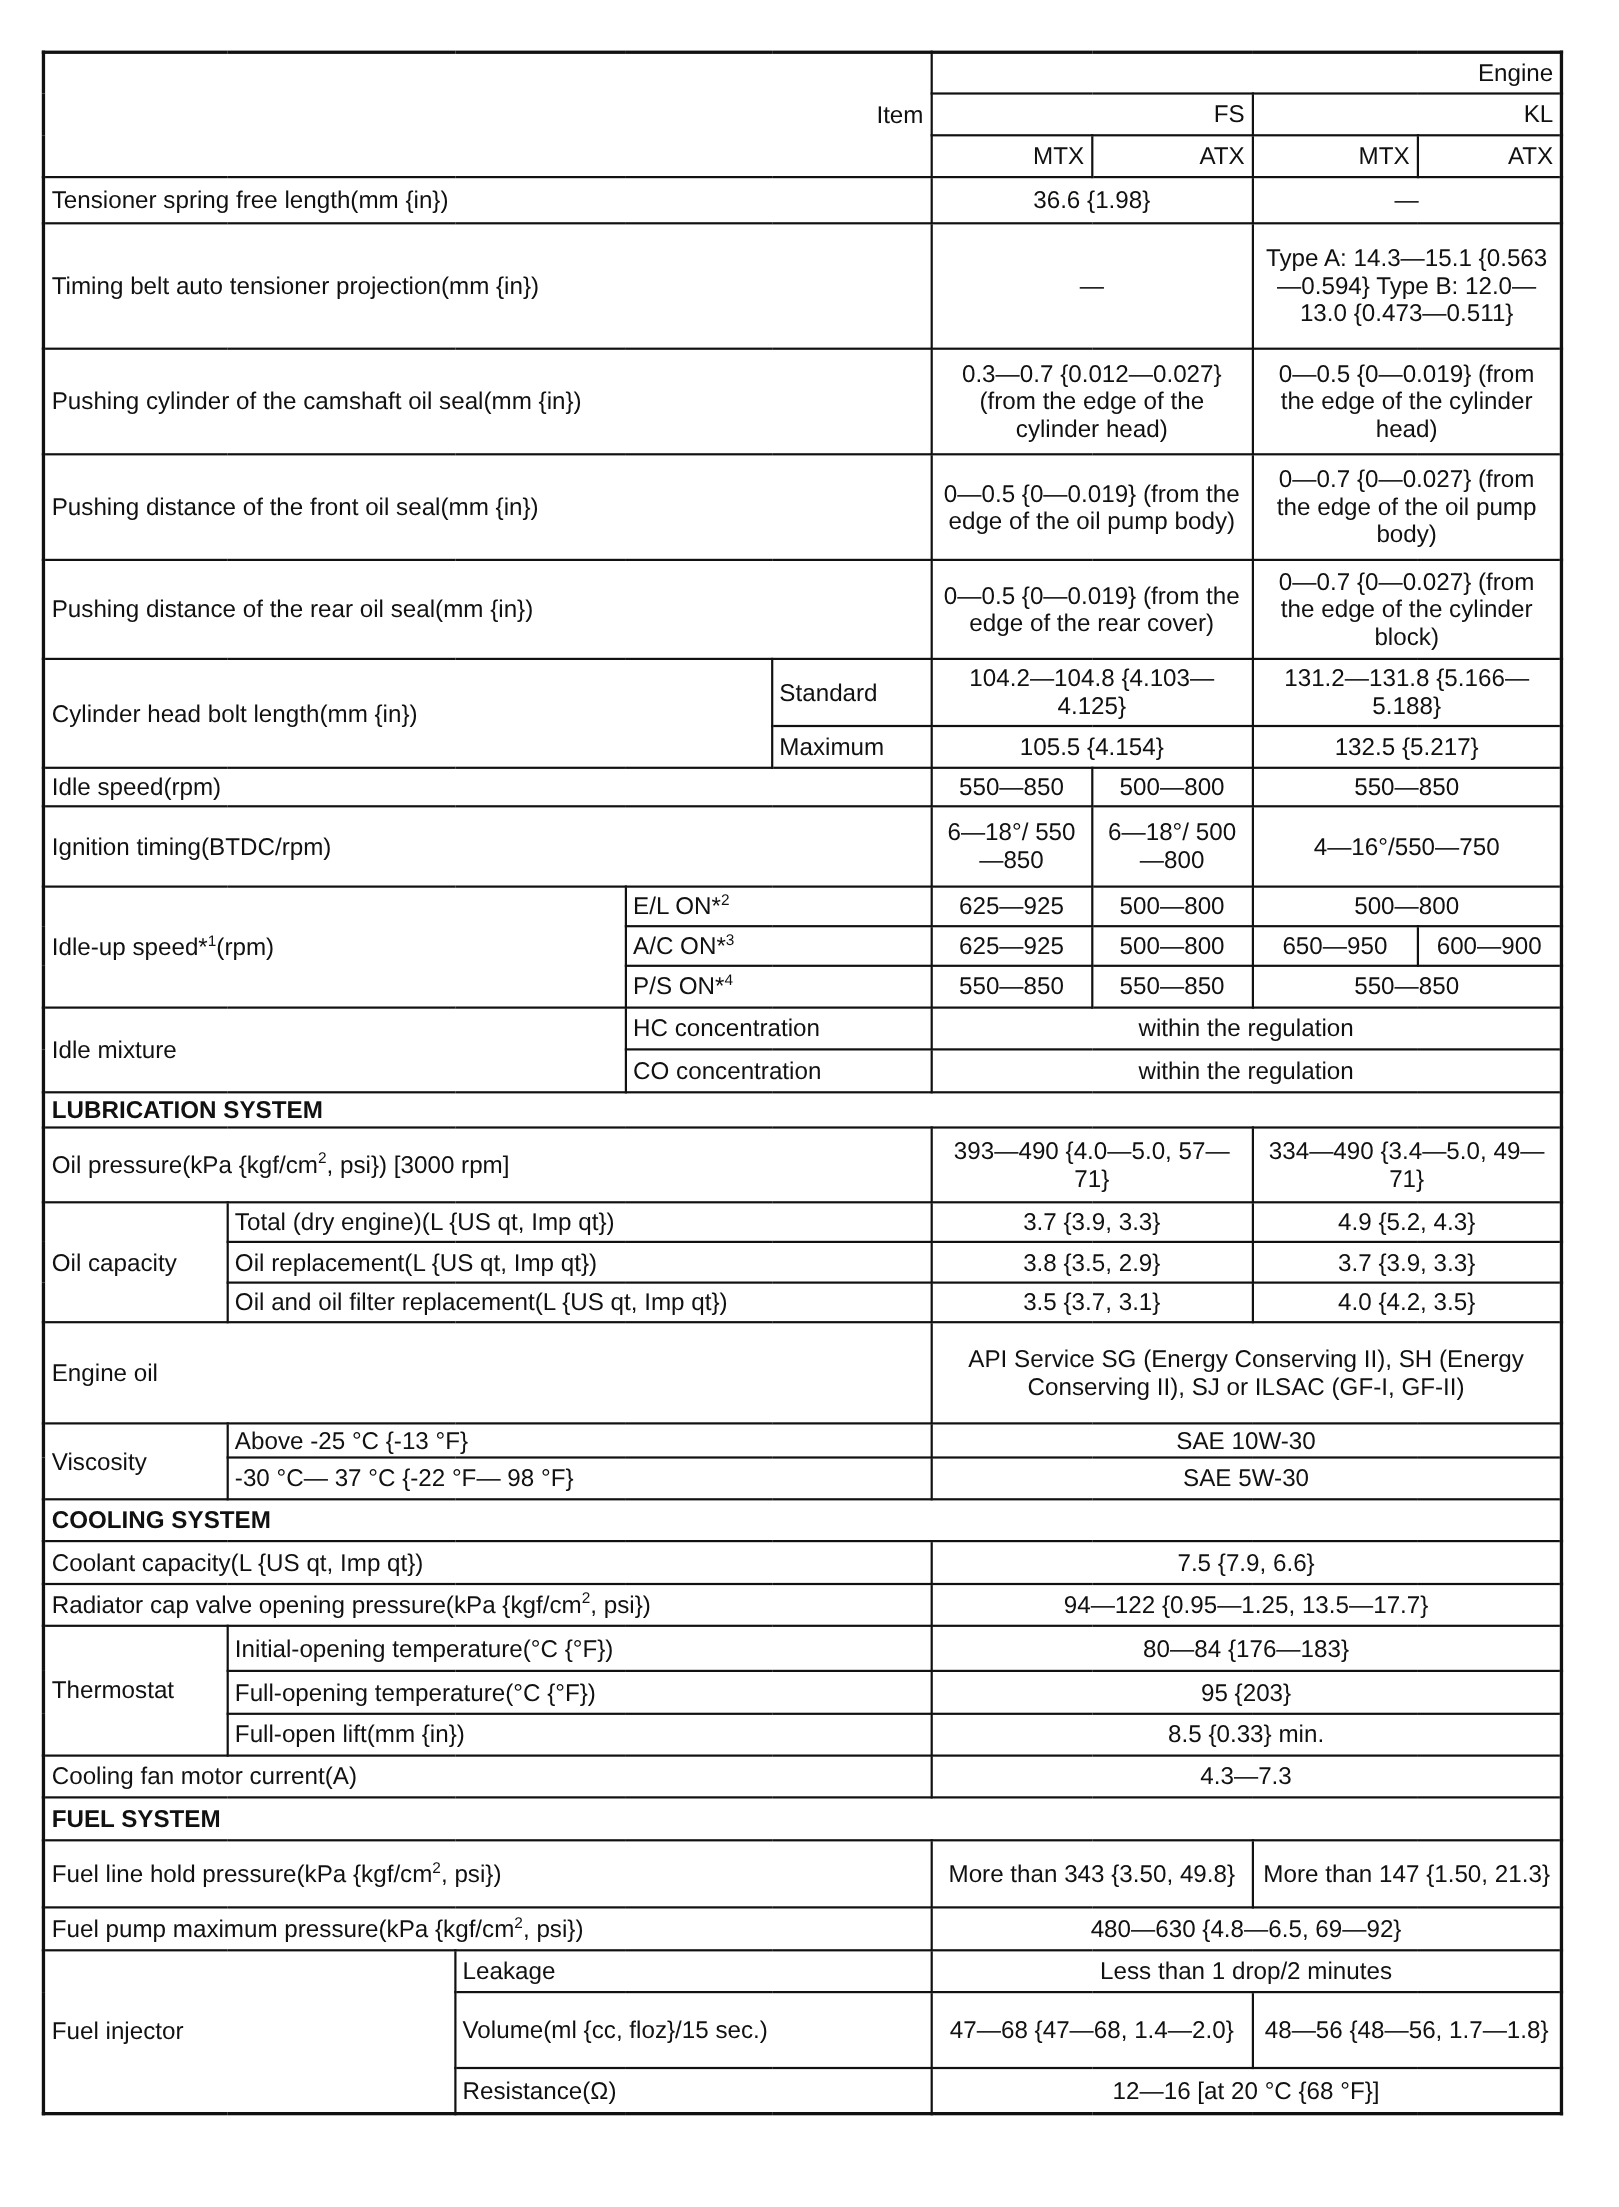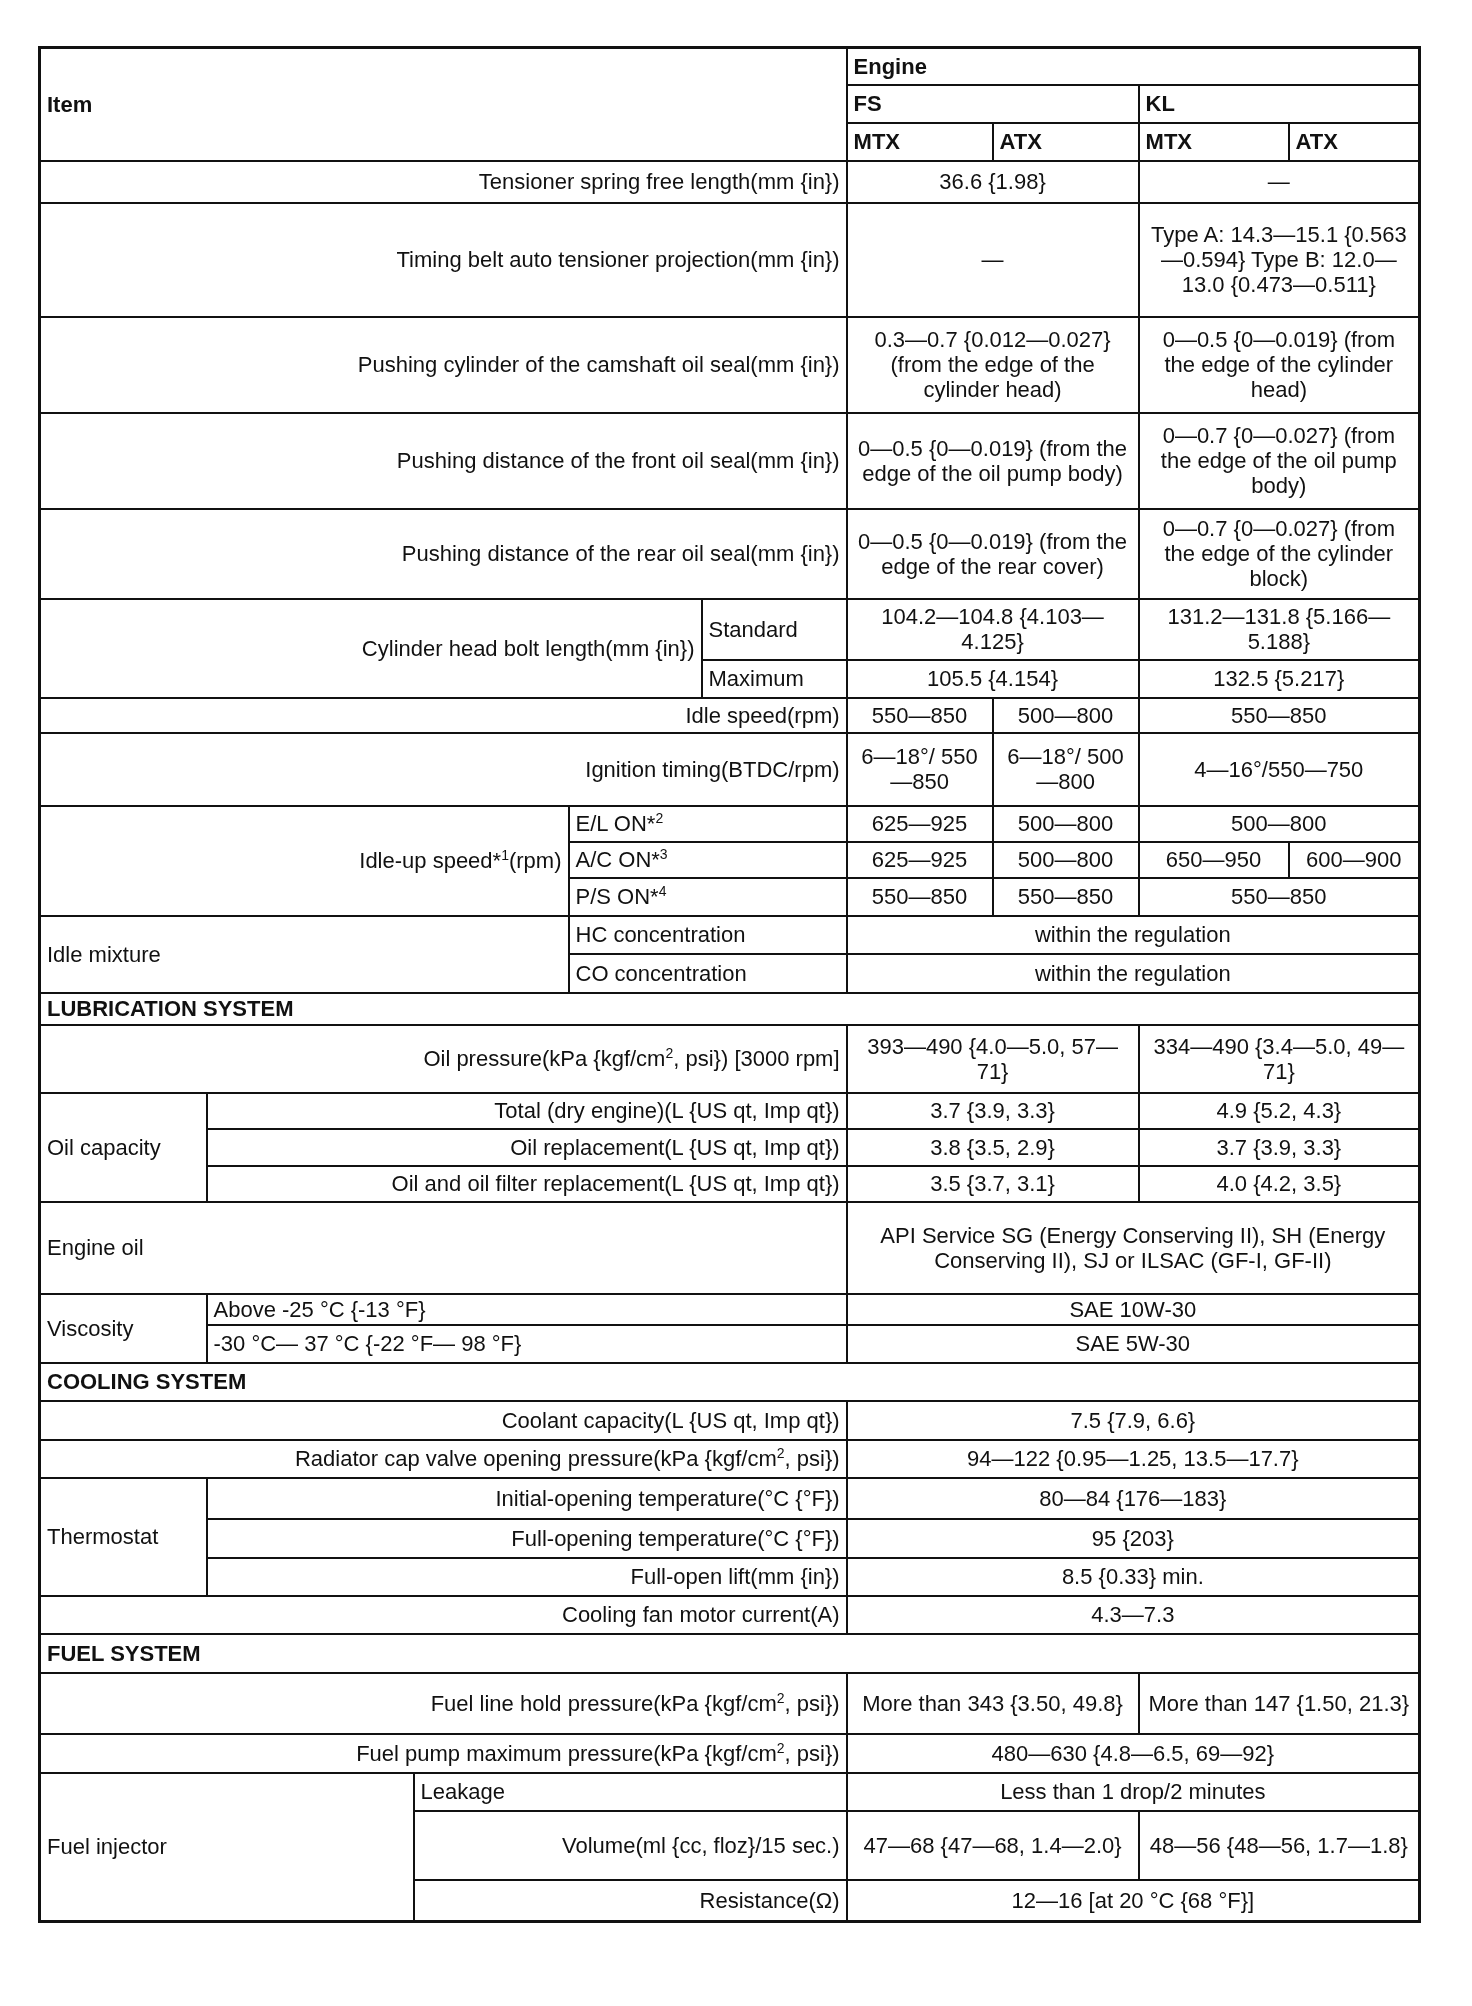--- a/index.html
+++ b/index.html
@@ -3,24 +3,24 @@
 <meta charset="utf-8">
 <style>
   html, body { margin:0; padding:0; background:#ffffff; }
   body { width:1472px; height:2006px; position:relative; font-family:"Liberation Sans", sans-serif; color:#111; }
   table.spec {
     position:absolute; left:38px; top:46px; width:1380px;
     border-collapse:collapse; table-layout:fixed; font-size:22px; line-height:25px;
     border:3px solid #111;
   }
   table.spec td, table.spec th { border:2px solid #111; padding:2px 6px; vertical-align:middle; }
-  th { font-weight:bold; text-align:left; }
+  th { font-weight:normal; text-align:right; }
   .c { text-align:center; }
   .sect { font-weight:bold; }
-  .lbl { display:flex; justify-content:flex-end; align-items:center; }
+  .lbl { display:flex; justify-content:flex-start; align-items:center; }
   .unit { white-space:nowrap; }
   sup { font-size:14px; line-height:0; }
   .thick-top td, .thick-top th { border-top:3px solid #111; }
 </style>
 </head>
 <body>
 
 <table class="spec">
   <colgroup>
     <col style="width:167px">

